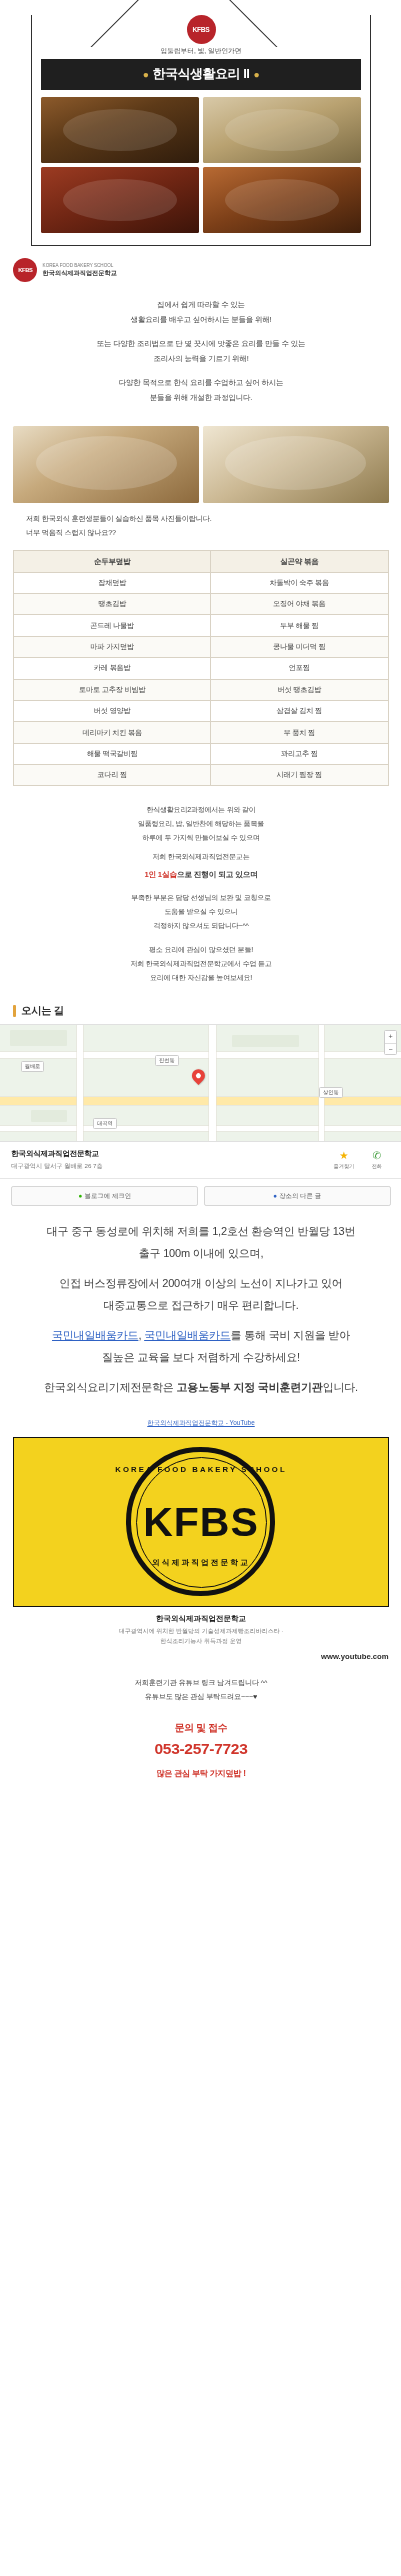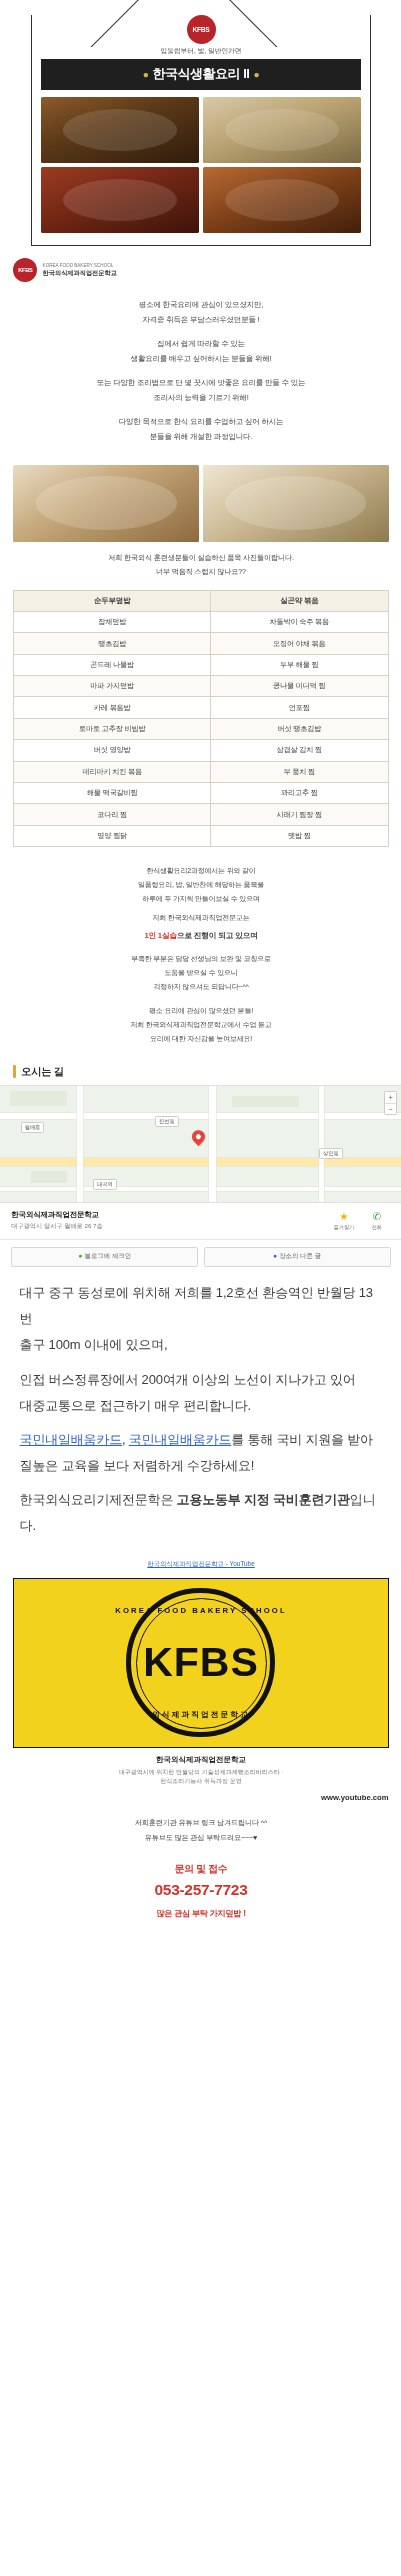--- a/index.html
+++ b/index.html
@@ -160,21 +160,21 @@
   .d1 { background: linear-gradient(150deg,#e8dcc4 0%,#c6a97c 40%,#8d6a3d 100%); }
   .d2 { background: linear-gradient(150deg,#efe6d2 0%,#cbb893 45%,#8e7a4e 100%); }
   .dish { position: relative; overflow: hidden; }
   .dish:after {
     content:""; position:absolute; left:12%; top:14%;
     width:76%; height:70%; border-radius:50%;
     background: rgba(255,255,255,0.18);
   }
 
   .caption {
-    text-align: center;
+    text-align: left;
     font-size: 7.2px;
     line-height: 1.95;
     color: #3d3d3d;
     padding: 9.3px 26px 8.2px 26px;
     letter-spacing: -0.2px;
   }
 
   
   .menu-wrap { padding: 2.1px 13.4px 5.2px 13.4px; }
   table.menu {
@@ -328,21 +328,22 @@
     text-align: center;
     padding: 4.6px 0;
     font-size: 6.4px;
     color: #555;
   }
   .pill .dot { color: #2db400; margin-right: 2.1px; }
   .pill .dot.blue { color: #2f62c4; }
 
   
   .dir {
-    font-size: 13px;
+    text-align: center;
+    font-size: 11px;
     line-height: 2.0;
     color: #3d3d3d;
     padding: 4.1px 19.6px 5.2px 19.6px;
     letter-spacing: -0.2px;
   }
   .dir p { margin: 0 0 8.2px 0; }
   .dir .ul { color: #2f62c4; text-decoration: underline; }
   .dir .b { font-weight: bold; }
 
   .yt-link {
@@ -394,21 +395,21 @@
     position: absolute;
     width: 100%;
     text-align: center;
     font-size: 7.7px;
     font-weight: bold;
     color: #111;
     letter-spacing: 2.1px;
     z-index: 2;
   }
   .kfbs-banner .arc-top { top: 27px; }
-  .kfbs-banner .arc-bot { bottom: 27px; }
+  .kfbs-banner .arc-bot { bottom: 38px; }
 
   .banner-caption {
     text-align: center;
     padding: 7.2px 13.4px 2.1px 13.4px;
   }
   .bc-title { font-size: 7.5px; font-weight: bold; color: #222; }
   .bc-sub { font-size: 6px; color: #777; margin-top: 2.6px; line-height: 1.6; }
   .bc-url { font-size: 7.7px; color: #2b2b2b; margin-top: 6.2px; font-weight: bold; text-align: right; }
 
   .closing {
@@ -457,21 +458,20 @@
 
   <div class="brand-row">
     <div class="brand-mark">KFBS</div>
     <div>
       <div class="brand-text-en">KOREA FOOD BAKERY SCHOOL</div>
       <div class="brand-text-kr">한국의식제과직업전문학교</div>
     </div>
   </div>
 
   <div class="copy">
-    <p>평소에 한국요리에 관심이 있으셨지만,<br>자격증 취득은 부담스러우셨던분들 !</p>
     <p>집에서 쉽게 따라할 수 있는<br>생활요리를 배우고 싶어하시는 분들을 위해!</p>
     <p>또는 다양한 조리법으로 단 몇 끗시에 맛좋은 요리를 만들 수 있는<br>조리사의 능력을 기르기 위해!</p>
     <p>다양한 목적으로 한식 요리를 수업하고 싶어 하시는<br>분들을 위해 개설한 과정입니다.</p>
   </div>
 
   <div class="dish-row">
     <div class="dish d1"></div>
     <div class="dish d2"></div>
   </div>
 
@@ -518,24 +518,20 @@
             <td>데리마키 치킨 볶음</td>
             <td>무 풍치 찜</td>
           </tr>
         <tr>
             <td>해물 떡국갈비찜</td>
             <td>꽈리고추 찜</td>
           </tr>
         <tr>
             <td>코다리 찜</td>
             <td>시래기 찜장 찜</td>
-          </tr>
-        <tr>
-            <td>영양 찜닭</td>
-            <td>맷밥 찜</td>
           </tr>
       </tbody>
     </table>
   </div>
 
   <div class="notice">
     <div>한식생활요리2과정에서는 위와 같이</div>
     <div>일품형요리, 밥, 일반찬에 해당하는 품목을</div>
     <div>하루에 두 가지씩 만들어보실 수 있으며</div>
     <div class="divider-space"></div>

